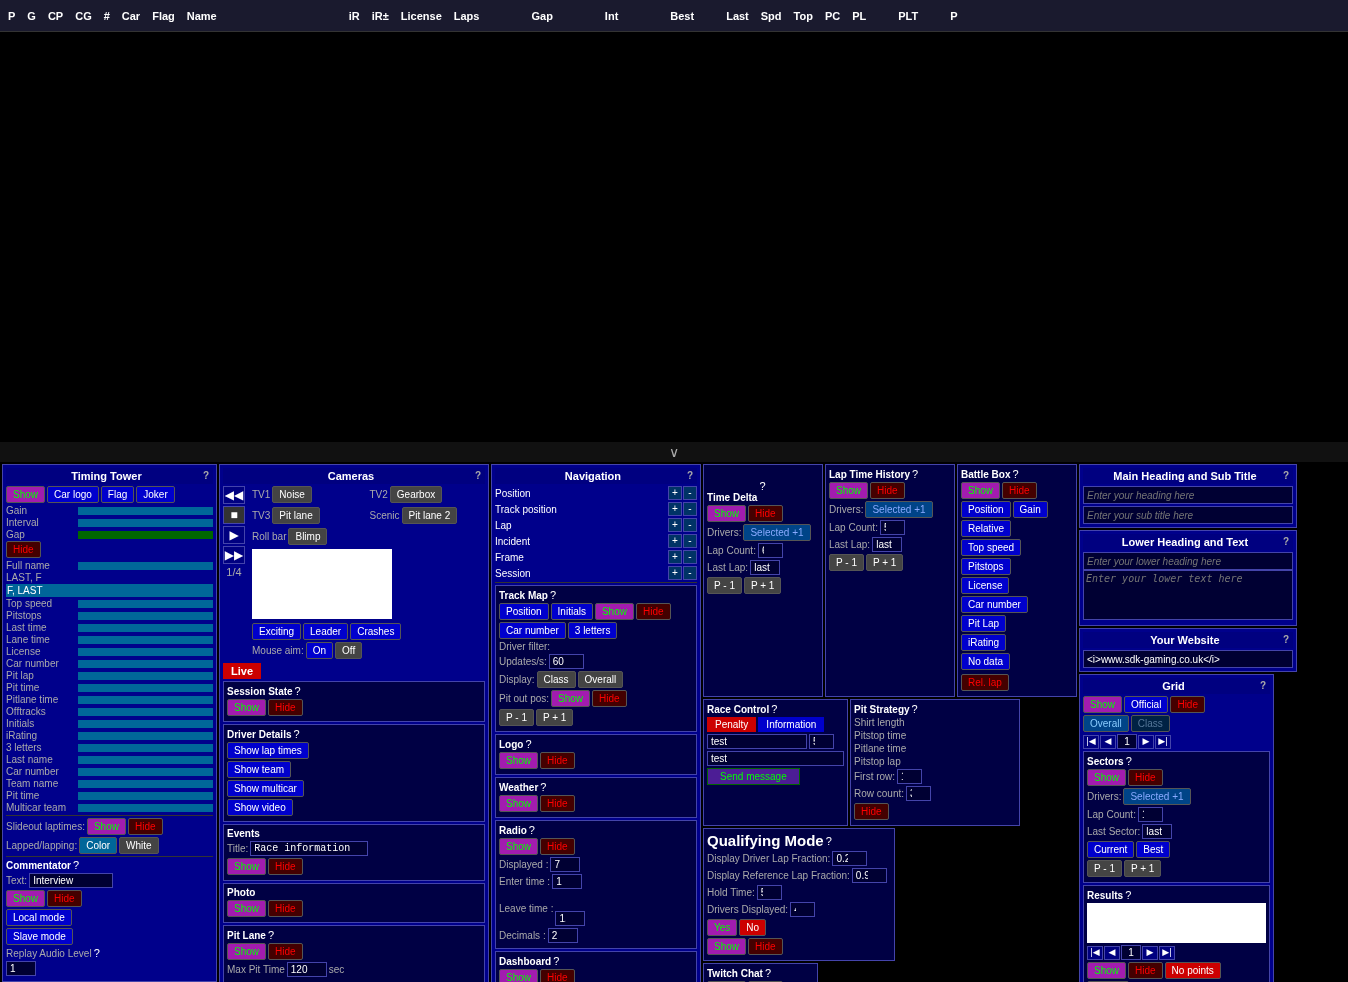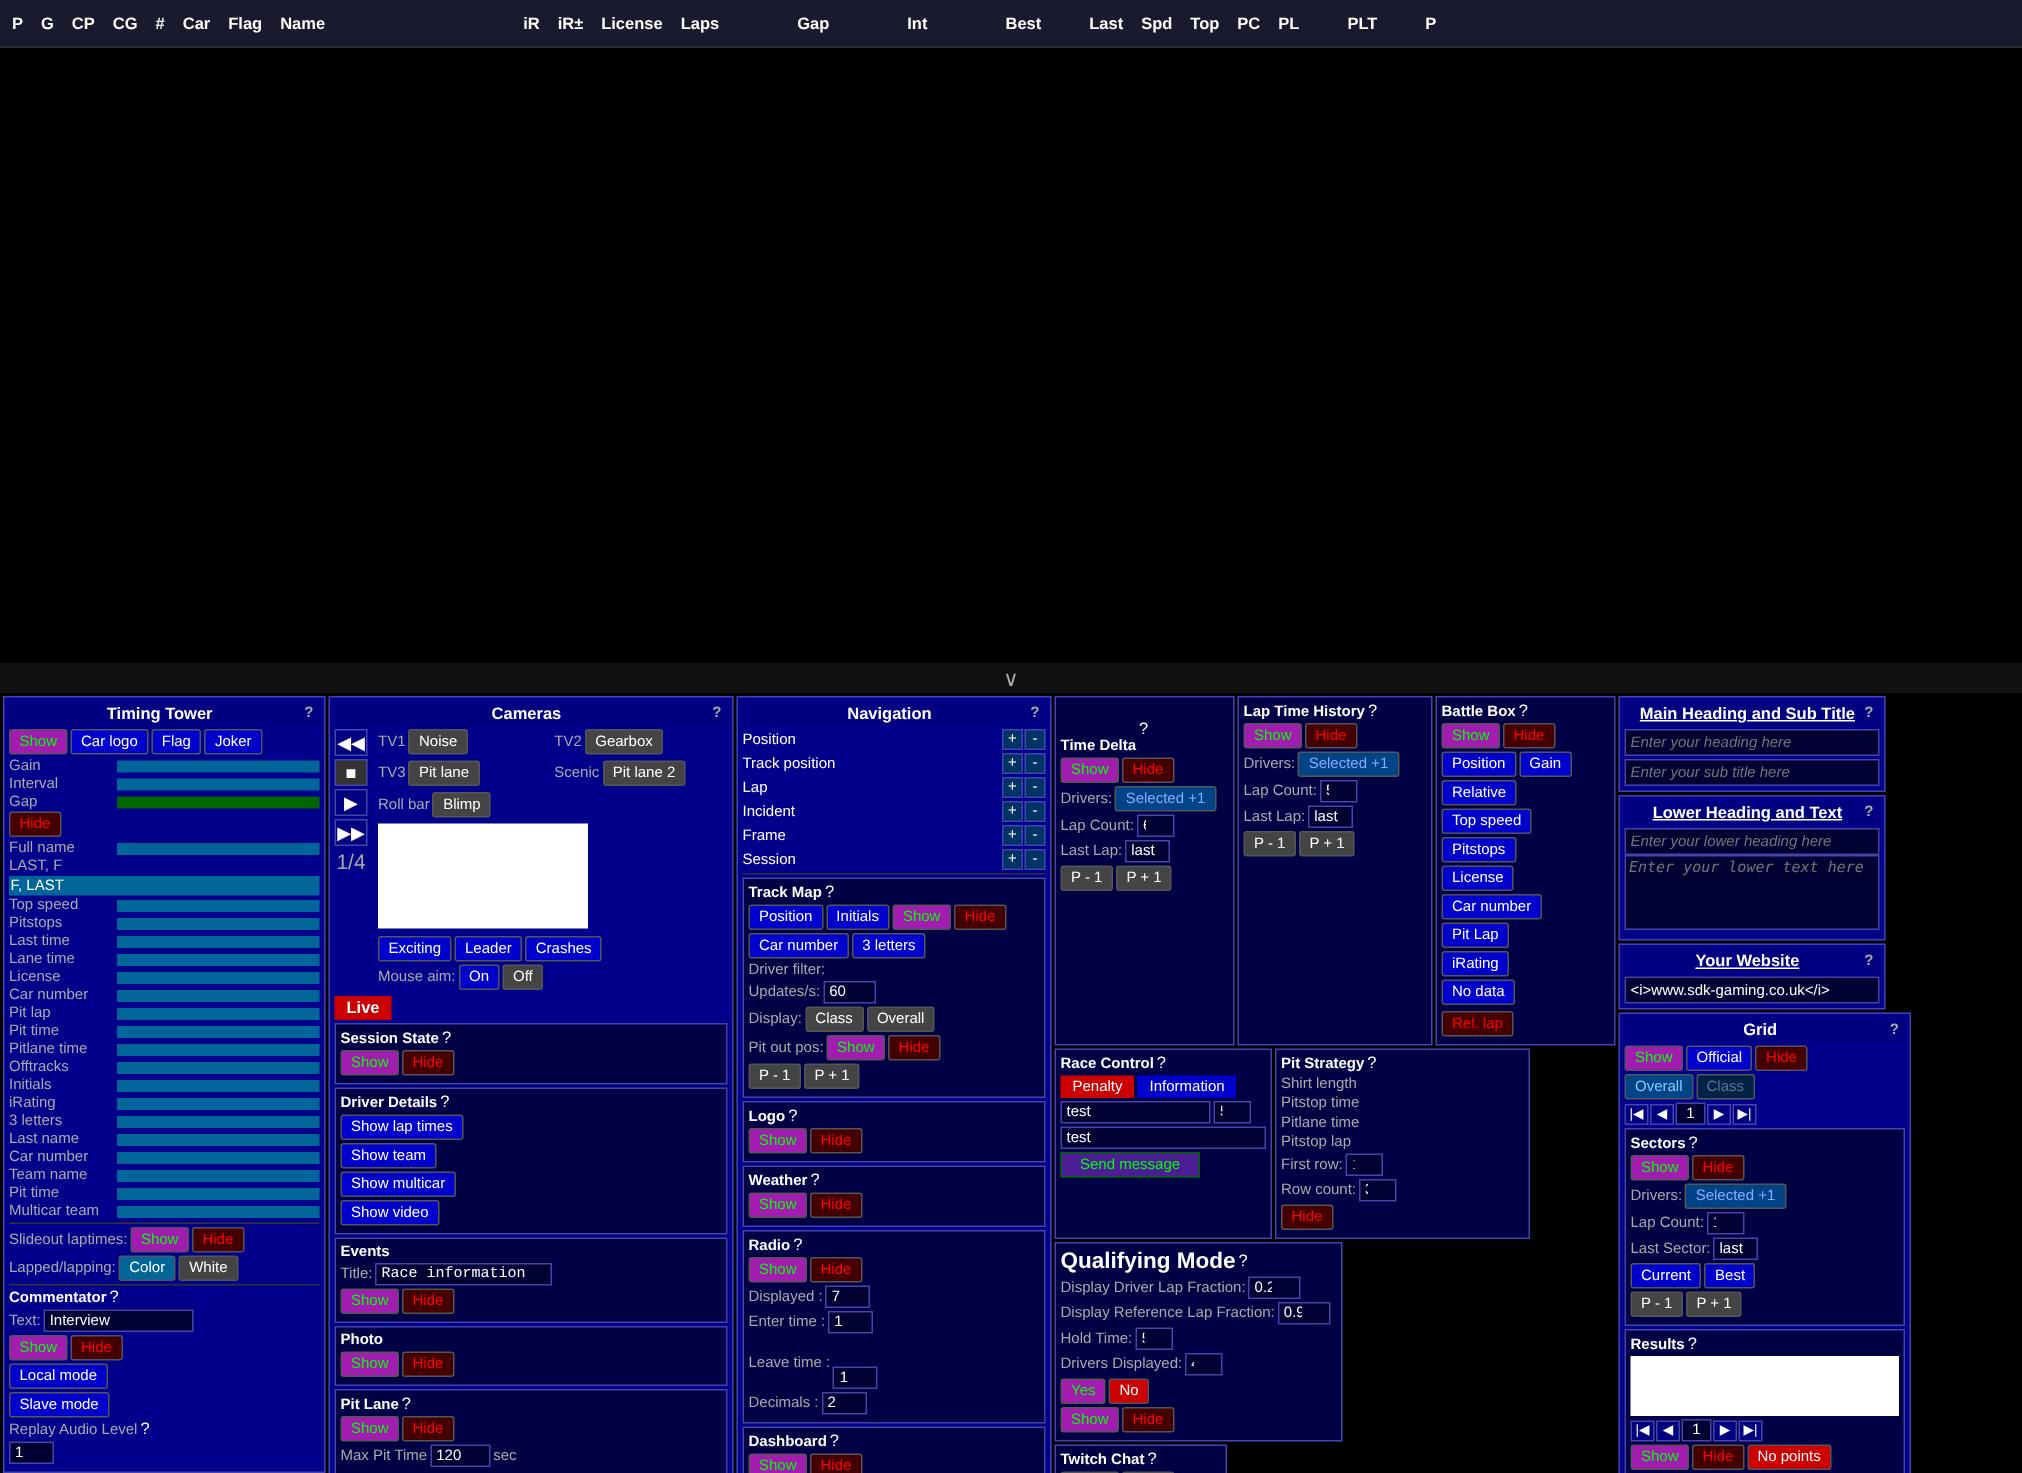--- a/index.html
+++ b/index.html
@@ -118,21 +118,21 @@
     }
     .tt-bar.green { background: #006600; }
 
     
     .camera-panel { width: 270px; }
 
     
     .nav-panel { width: 210px; }
 
     
-    .heading-panel { width: 178px; text-decoration: underline; }
+    .heading-panel { width: 218px; }
     .pm-btn {
       background: #003366;
       border: 1px solid #4444aa;
       color: #fff;
       width: 14px;
       height: 14px;
       font-size: 10px;
       cursor: pointer;
       text-align: center;
       line-height: 12px;
@@ -472,21 +472,21 @@
       <span class="btn btn-gray">White</span>
     </div>
     <div class="section-separator"></div>
 
     <div class="row">
       <span style="font-weight:bold;font-size:10px;color:#fff;">Commentator</span>
       <span class="question">?</span>
     </div>
     <div class="row">
       <span class="label">Text:</span>
-      <input type="text" value="Interview" style="width: 100px;">
+      <input type="text" value="Interview" style="width: 84px;">
     </div>
     <div class="row">
       <span class="btn btn-show">Show</span>
       <span class="btn btn-hide">Hide</span>
     </div>
     <div class="row">
       <span class="btn btn-blue">Local mode</span>
     </div>
     <div class="row">
       <span class="btn btn-blue">Slave mode</span>
@@ -505,21 +505,21 @@
       <span>Cameras</span>
       <span class="question">?</span>
     </div>
     <div style="display:flex;gap:4px;">
 
       <div class="camera-nav">
         <div class="nav-control-btn">◀◀</div>
         <div class="nav-control-btn" style="background:#333;">■</div>
         <div class="nav-control-btn">▶</div>
         <div class="nav-control-btn">▶▶</div>
-        <div style="font-size:14px;color:#aaa;text-align:center;">1/4</div>
+        <div style="font-size:11px;color:#aaa;text-align:center;">1/4</div>
       </div>
 
       <div style="flex:1;">
         <div class="camera-grid">
           <div class="row">
             <span class="label">TV1</span>
             <span class="btn btn-gray">Noise</span>
           </div>
           <div class="row">
             <span class="label">TV2</span>

